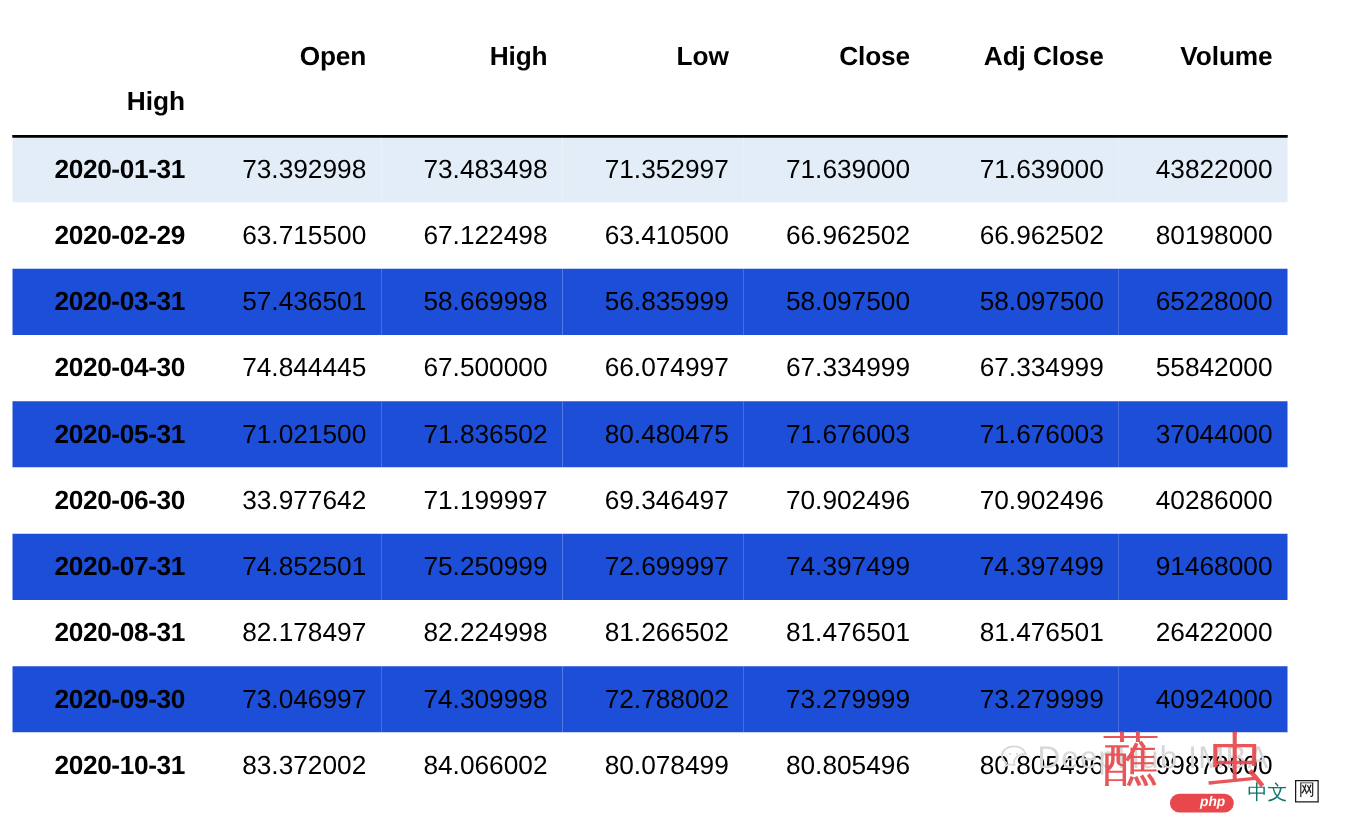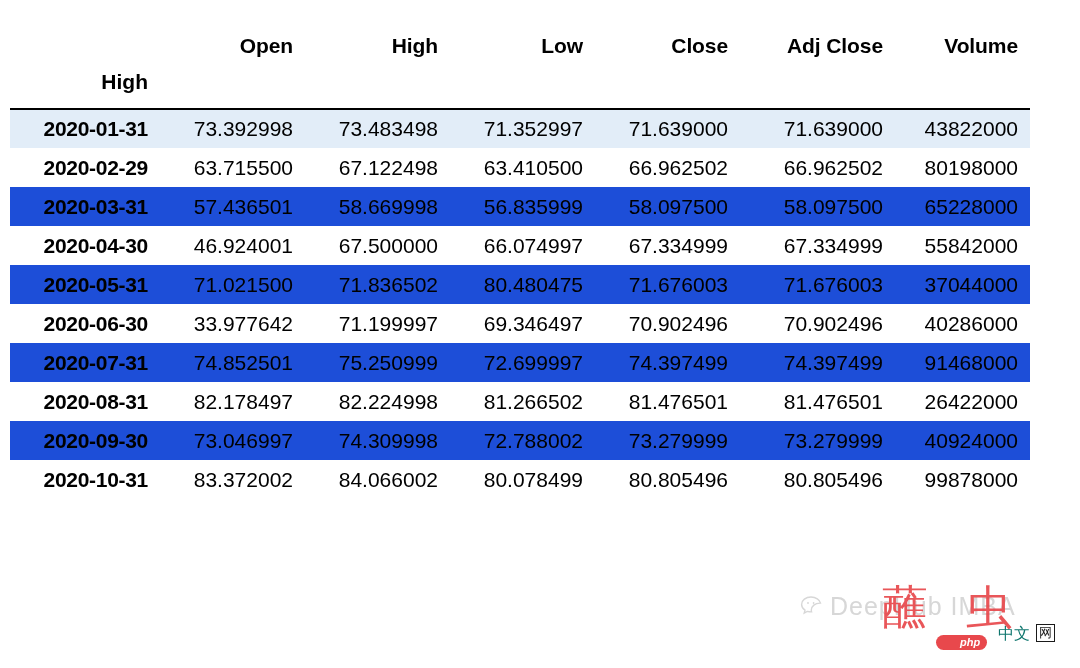--- a/index.html
+++ b/index.html
@@ -63,21 +63,21 @@
   }
   thead tr.head-index {
     border-bottom: 2px solid #000000;
   }
   thead tr.head-index th {
     border-bottom: 2px solid #000000;
   }
 
   
   tbody tr {
-    height: 39px;
+    height: 53px;
   }
   tbody td, tbody th {
     font-size: 21px;
     color: #000000;
     text-align: right;
     padding: 0 12px;
     border: none;
     white-space: nowrap;
     vertical-align: middle;
     font-weight: normal;
@@ -228,21 +228,21 @@
           <th class="row-label">2020-03-31</th>
           <td>57.436501</td>
           <td>58.669998</td>
           <td>56.835999</td>
           <td>58.097500</td>
           <td>58.097500</td>
           <td>65228000</td>
         </tr>
         <tr class="stripe-white">
           <th class="row-label">2020-04-30</th>
-          <td>46.924001</td>
+          <td>74.844445</td>
           <td>67.500000</td>
           <td>66.074997</td>
           <td>67.334999</td>
           <td>67.334999</td>
           <td>55842000</td>
         </tr>
         <tr class="stripe-gray">
           <th class="row-label">2020-05-31</th>
           <td>71.021500</td>
           <td>71.836502</td>

